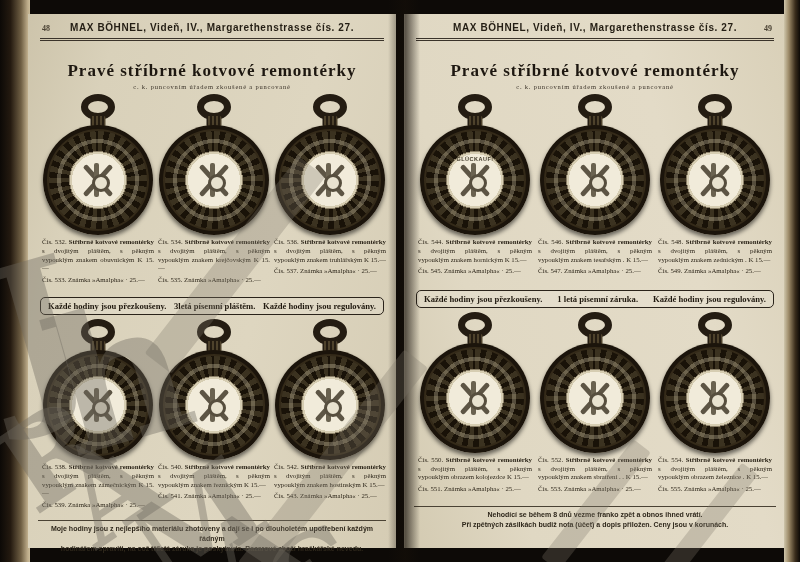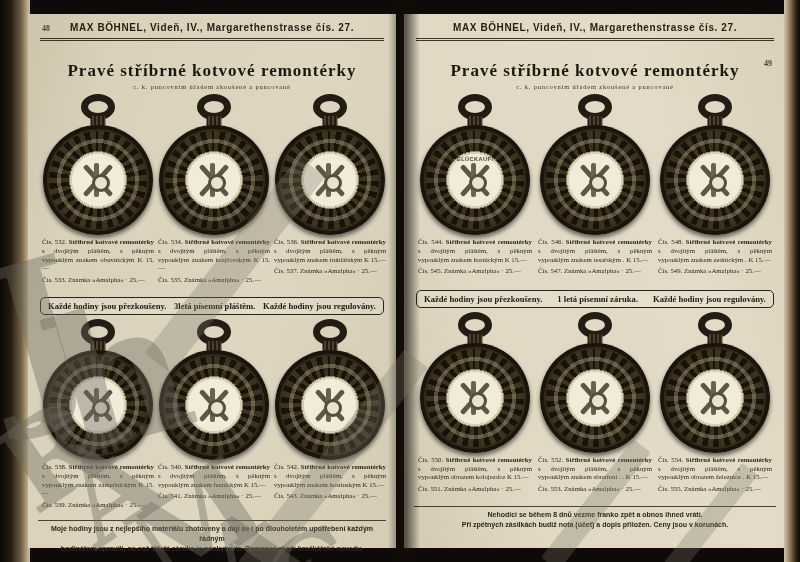--- a/index.html
+++ b/index.html
@@ -10,21 +10,21 @@
   .edge-right{position:absolute;right:0;top:0;width:16px;height:562px;
     background:linear-gradient(90deg,#cfc6ab 0%,#9c8a68 30%,#3a2d1c 70%,#0c0906 100%);}
   .page{position:absolute;top:14px;height:534px;box-sizing:border-box;padding:8px 10px 4px 10px;}
   .page-left{left:28px;width:368px;background:linear-gradient(105deg,#cdc4ab 0%,#d9d1ba 18%,#ded6c0 60%,#d5ccb4 100%);}
   .page-right{left:404px;width:382px;background:linear-gradient(75deg,#d3cab1 0%,#e0d8c3 25%,#e3dbc7 70%,#d9d0b8 100%);}
   .gutter{position:absolute;left:388px;top:0;width:32px;height:562px;
     background:linear-gradient(90deg,rgba(0,0,0,0) 0%,rgba(20,14,8,.55) 45%,rgba(20,14,8,.65) 55%,rgba(0,0,0,0) 100%);z-index:5;}
   
   .hdr{position:relative;height:16px;border-bottom:3px double #3a332a;margin:0 2px 2px 2px;}
   .hdr .pnum{position:absolute;top:2px;font-size:8px;font-weight:bold;color:#4a4234;}
-  .pnum-l{left:2px;} .pnum-r{right:2px;margin-top:35px;}
+  .pnum-l{left:2px;} .pnum-r{right:2px;}
   .hdr .htxt{display:block;text-align:center;font-size:10px;font-weight:bold;letter-spacing:.6px;color:#241e14;
     font-family:"Liberation Sans","DejaVu Sans",sans-serif;}
   .title{text-align:center;font-size:17px;font-weight:bold;letter-spacing:1px;margin-top:20px;color:#1d1710;}
   .subtitle{text-align:center;font-size:6.5px;letter-spacing:.8px;margin-top:2px;color:#3c342a;}
   
   .watch-grid{display:flex;justify-content:space-between;padding:0 2px;margin-top:4px;}
   .cell{width:118px;}
   .watch{position:relative;width:116px;height:142px;margin:0 auto;}
   .bow{position:absolute;left:50%;top:0;transform:translateX(-50%);width:34px;height:26px;
        border:7px solid #241c12;border-radius:50%;box-sizing:border-box;}

